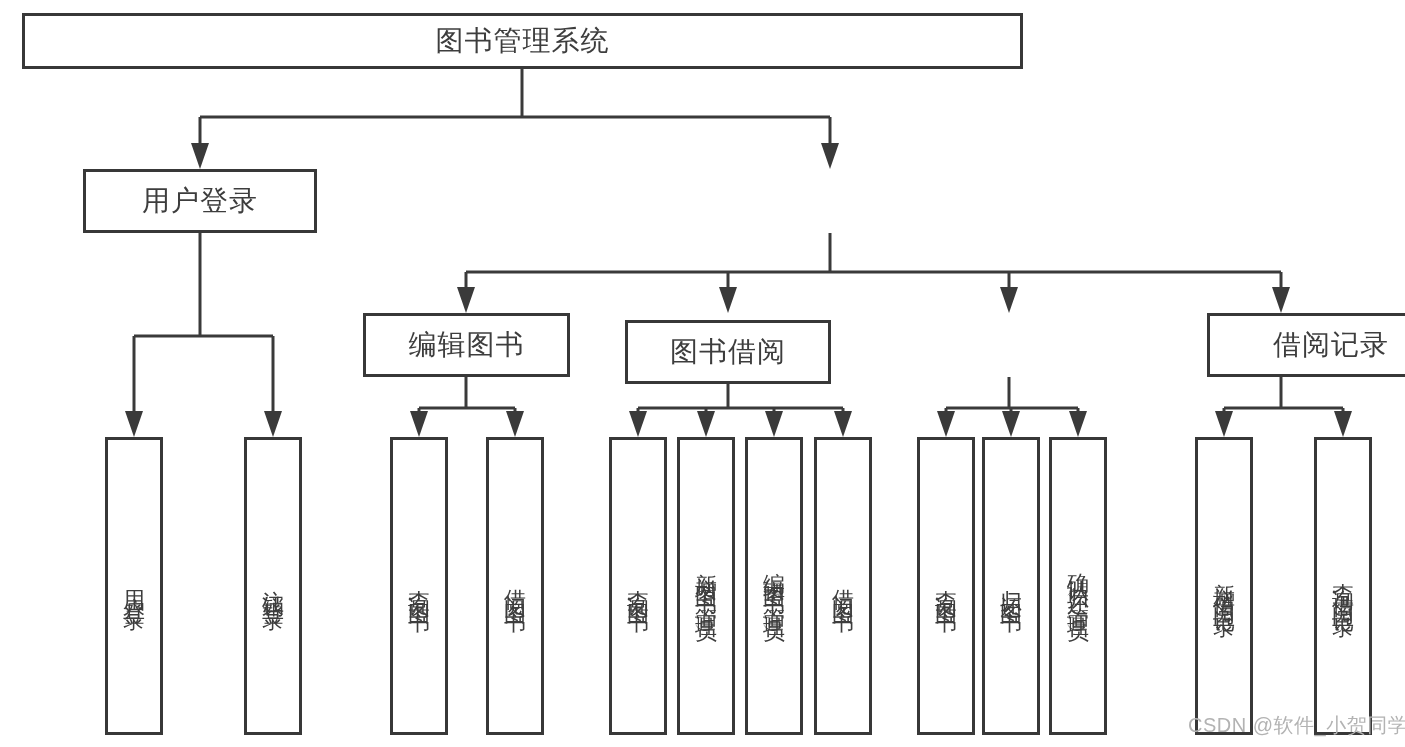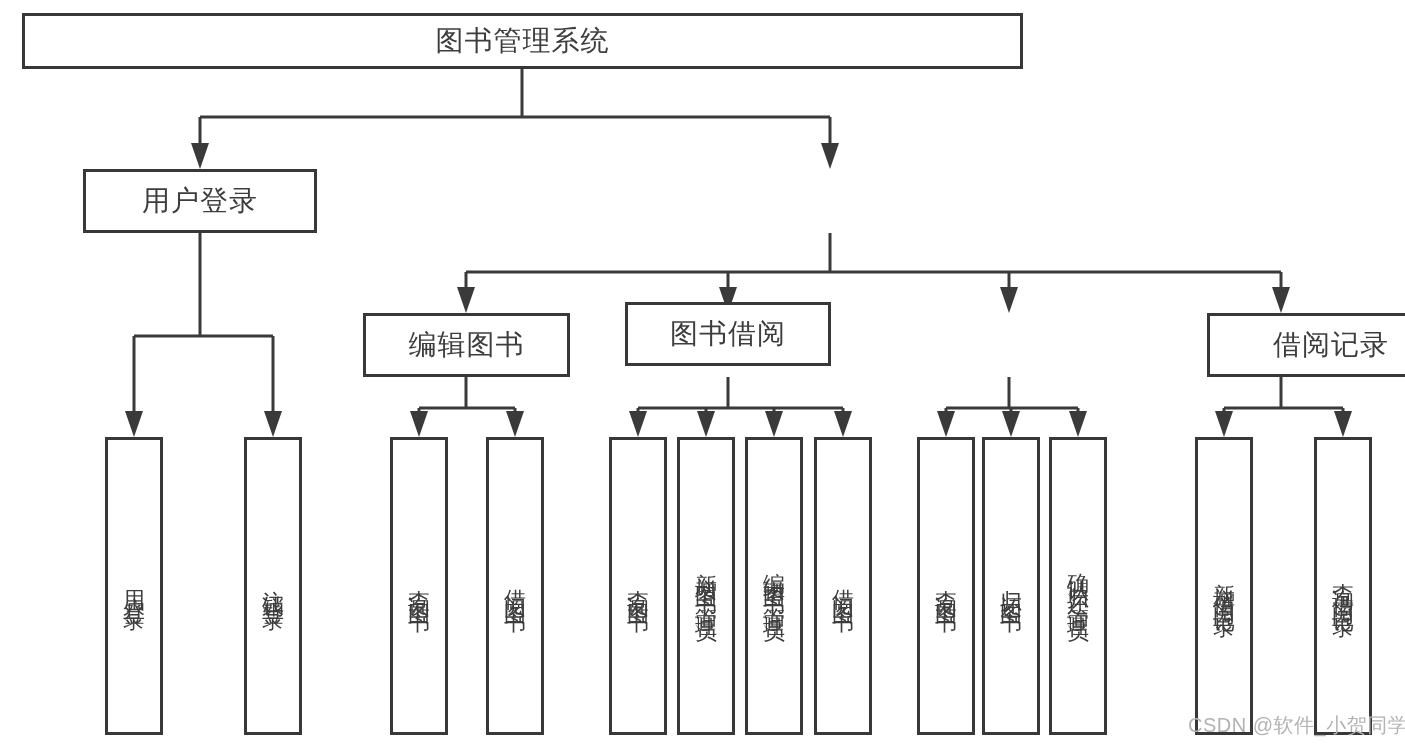--- a/index.html
+++ b/index.html
@@ -101,21 +101,21 @@
     <span>图书管理系统</span>
   </div>
 
   <div class="box h-box" style="left:83px;top:169px;width:234px;height:64px">
     <span>用户登录</span>
   </div>
 
   <div class="box h-box" style="left:363px;top:313px;width:207px;height:64px">
     <span>编辑图书</span>
   </div>
-  <div class="box h-box" style="left:625px;top:302px;width:206px;height:64px">
+  <div class="box h-box" style="left:625px;top:320px;width:206px;height:64px">
     <span>图书借阅</span>
   </div>
   <div class="box h-box" style="left:1207px;top:313px;width:248px;height:64px">
     <span>借阅记录</span>
   </div>
 
   <div class="box v-box" style="left:105px;top:437px;width:58px;height:298px">
     <span class="vtext">用户登录</span>
   </div>
   <div class="box v-box" style="left:244px;top:437px;width:58px;height:298px">

